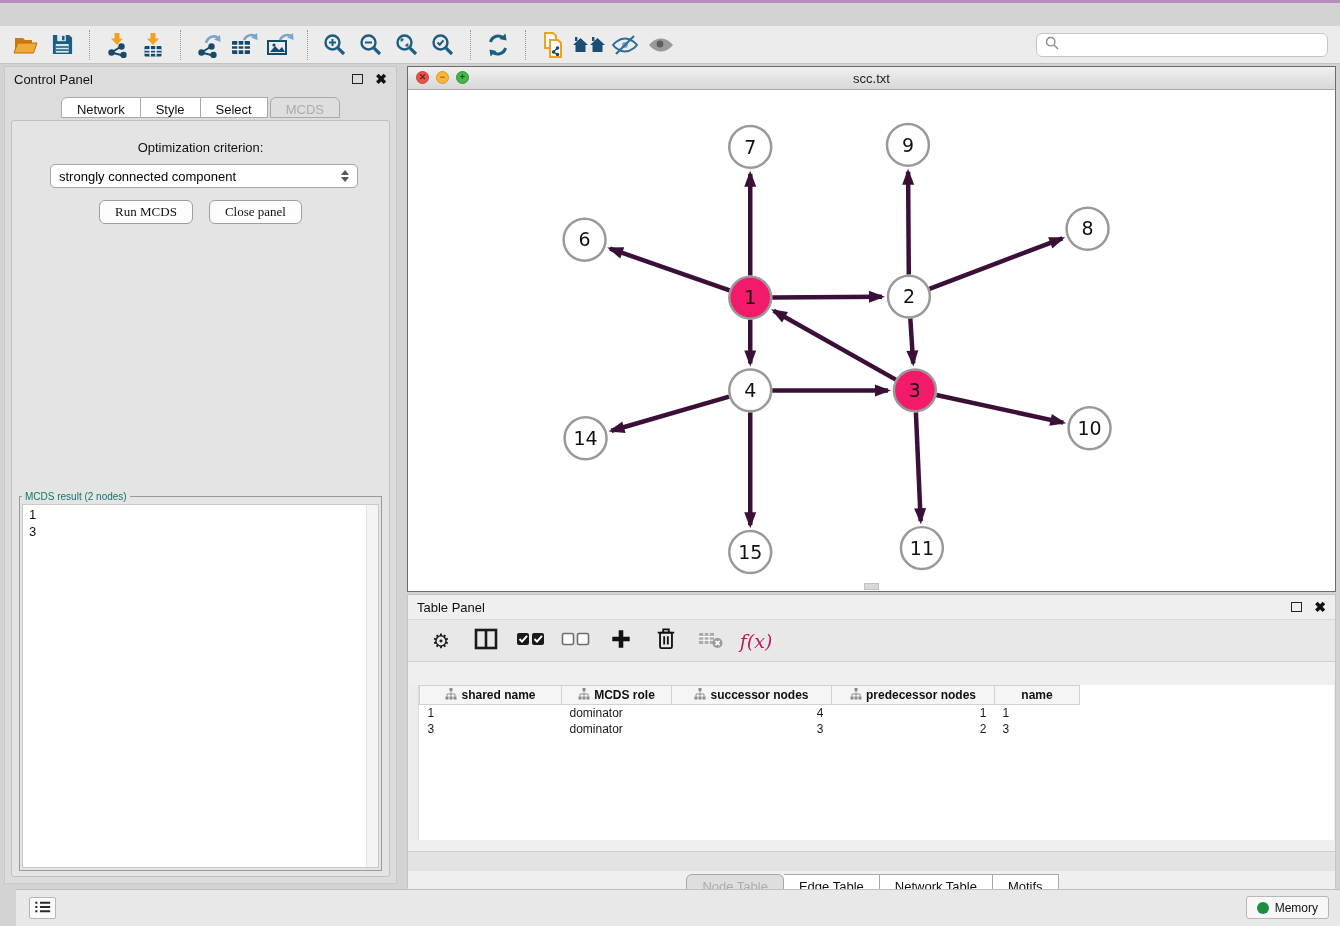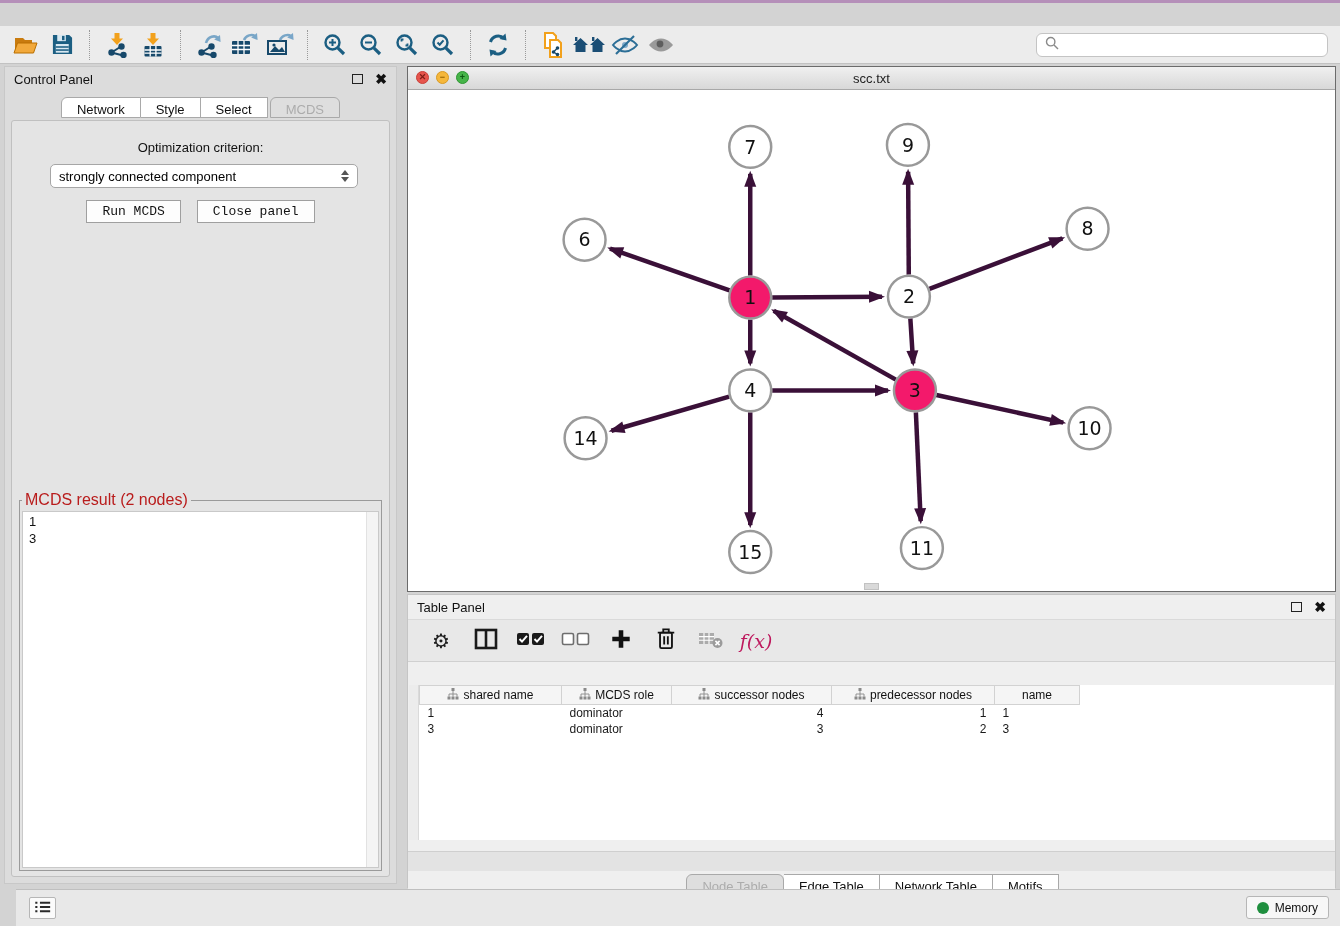--- a/index.html
+++ b/index.html
@@ -36,24 +36,24 @@
   .cp-content{position:absolute;left:6px;right:6px;top:53px;bottom:6px;background:#E4E4E4;border:1px solid #C0C0C0;border-radius:3px;}
   .opt-label{margin-top:19px;text-align:center;font-size:13px;color:#111;}
   .cp-select{margin:9px 12px 0 38px;width:308px;height:24px;background:#FFFFFF;border:1px solid #A6A6A6;border-radius:5px;
              display:flex;align-items:center;padding:0 8px;box-sizing:border-box;font-size:13px;}
   .cp-select .sel-text{flex:1;}
   .chev{display:flex;flex-direction:column;gap:2px;align-items:center;}
   .chev i{width:0;height:0;border-left:4px solid transparent;border-right:4px solid transparent;display:block;}
   .chev .up{border-bottom:5px solid #555;}
   .chev .down{border-top:5px solid #555;}
   .cp-btnrow{margin-top:12px;display:flex;justify-content:center;gap:16px;}
-  .btn{background:#FDFDFD;border:1px solid #9F9F9F;border-radius:0;font-size:13px;padding:3px 15px;color:#111;
-       font-family:Liberation Mono, monospace;cursor:default;}
+  .btn{background:#FDFDFD;border:1px solid #9F9F9F;border-radius:6px;font-size:13px;padding:3px 15px;color:#111;
+       font-family:Liberation Serif, serif;cursor:default;}
   .result-fs{position:absolute;left:7px;right:7px;top:370px;bottom:5px;border:1px solid #9A9A9A;margin:0;padding:2px;background:#E4E4E4;}
-  .result-fs legend{font-size:16px;padding:0 3px;color:#b91c1c;}
+  .result-fs legend{font-size:10px;padding:0 3px;color:#0f766e;}
   .result-area{position:relative;width:100%;height:100%;background:#FFFFFF;border:1px solid #C9C9C9;box-sizing:border-box;}
   .result-pre{margin:0;padding:2px 6px;font-size:13px;font-family:"Liberation Sans",sans-serif;color:#111;line-height:1.3;white-space:pre;}
   .result-scroll{position:absolute;top:0;right:0;bottom:0;width:11px;background:#F4F4F4;border-left:1px solid #E2E2E2;}
 
   
   .nw{position:absolute;left:407px;top:66px;width:929px;height:526px;background:#FFFFFF;border:1px solid #6B6B6B;box-sizing:border-box;}
   .nw-titlebar{position:relative;height:22px;background:linear-gradient(#F0F0F0,#D8D8D8);border-bottom:1px solid #A8A8A8;}
   .lights{position:absolute;left:8px;top:4px;display:flex;gap:7px;}
   .light{width:13px;height:13px;border-radius:50%;display:flex;align-items:center;justify-content:center;
          font-size:9px;font-weight:bold;line-height:1;box-sizing:border-box;}
@@ -67,21 +67,21 @@
   
   .tp{position:absolute;left:407px;top:594px;width:929px;height:294px;background:#EFEFEF;border:1px solid #C5C5C5;box-sizing:border-box;}
   .tp-toolbar{height:41px;background:#E8E8E8;border-top:1px solid #DADADA;border-bottom:1px solid #D0D0D0;
               display:flex;align-items:center;gap:13px;padding-left:17px;}
   .ttbtn{width:32px;height:32px;display:flex;align-items:center;justify-content:center;background:transparent;border:none;padding:0;cursor:default;}
   .gear-glyph{font-size:20px;color:#1E1E1E;}
   .fx-glyph{font-family:"DejaVu Serif",serif;font-style:italic;color:#be185d;font-size:19px;}
   .tp-tablewrap{position:absolute;top:90px;left:1px;right:1px;bottom:47px;background:#FFFFFF;display:flex;overflow:hidden;}
   .tp-gutter{width:9px;background:#ECECEC;border-right:1px solid #DADADA;}
   table.grid{border-collapse:collapse;font-size:12px;table-layout:fixed;align-self:flex-start;}
-  table.grid th{background:#F5F5F5;border:1px solid #D2D2D2;font-weight:normal;height:18px;padding:0 4px;
+  table.grid th{background:#F5F5F5;border:1px solid #D2D2D2;font-weight:bold;height:18px;padding:0 4px;
                 font-size:12px;color:#111;white-space:nowrap;overflow:hidden;}
   table.grid th .hwrap{display:flex;align-items:center;gap:4px;justify-content:center;}
   table.grid td{height:16px;padding:0 8px;color:#1A1A1A;white-space:nowrap;overflow:hidden;}
   td.al{text-align:left;} td.ar{text-align:right;}
   .tp-bottom{position:absolute;left:0;right:0;bottom:0;height:36px;}
   .tp-strip{height:19px;background:#E3E3E3;border-top:1px solid #CFCFCF;}
   .tp-tabs{height:27px;display:flex;justify-content:center;align-items:center;background:#EFEFEF;}
 
   
   .sb{position:absolute;left:16px;right:0;bottom:0;height:36px;background:#E8E8E8;border-top:1px solid #BFBFBF;}

